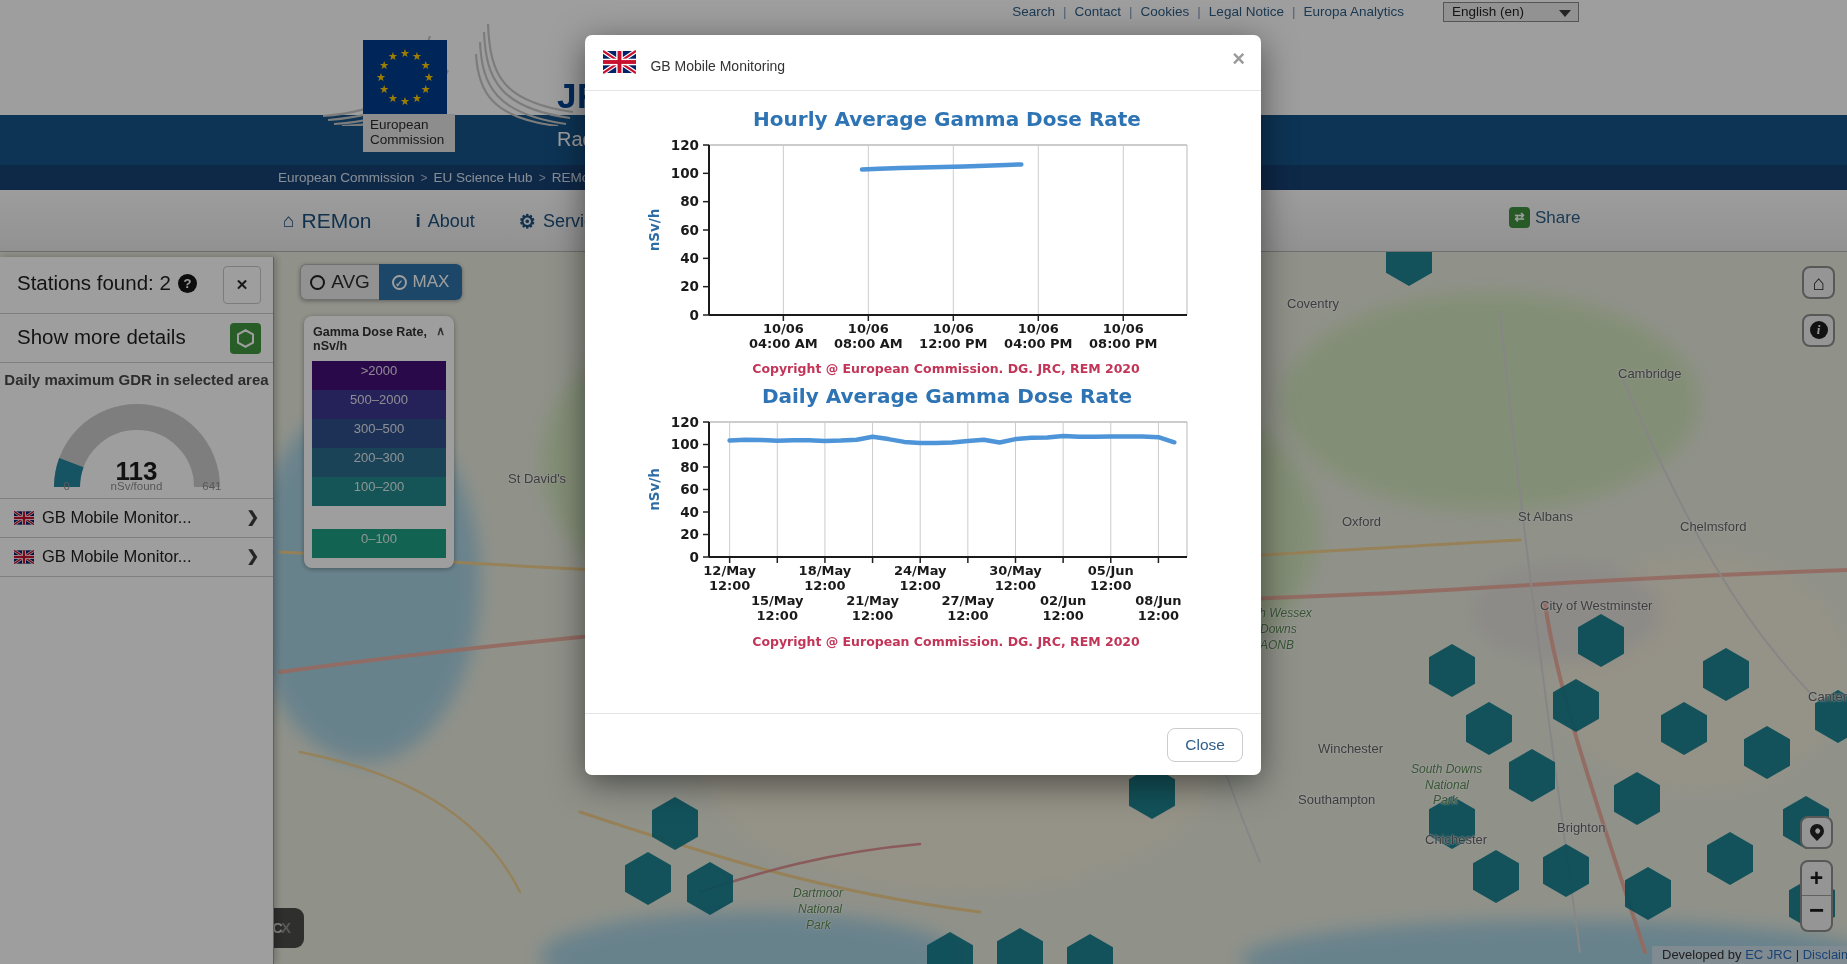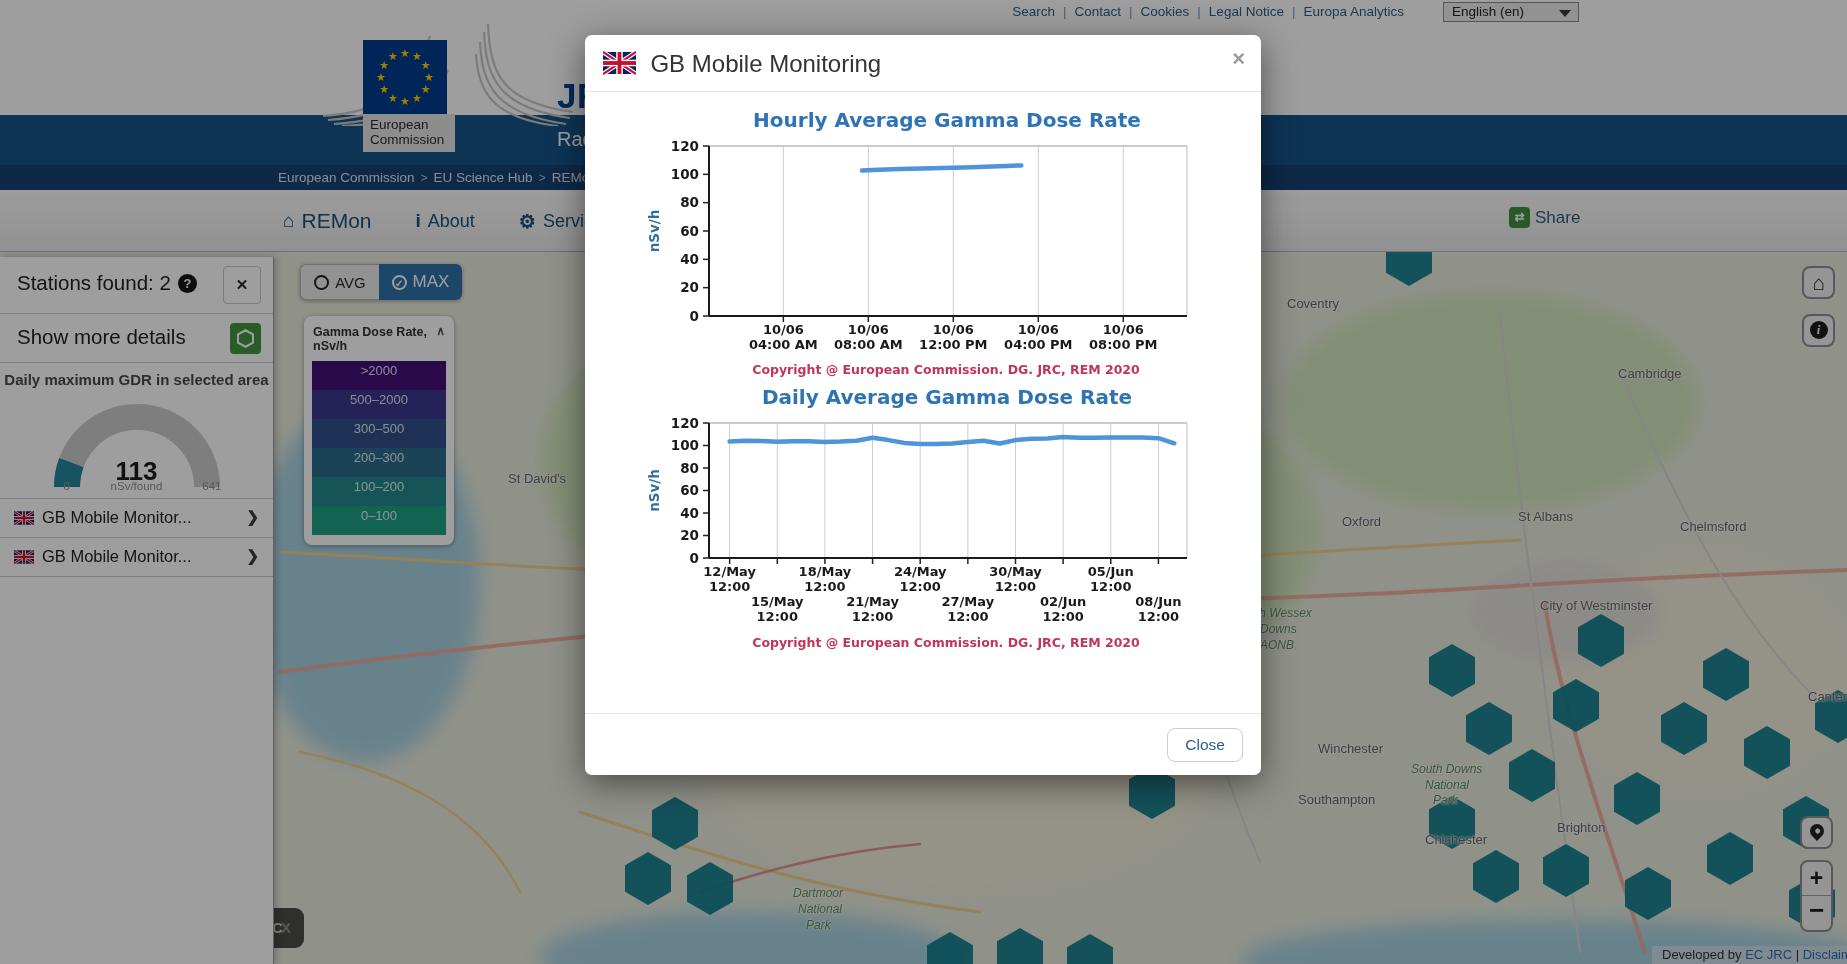--- a/index.html
+++ b/index.html
@@ -80,34 +80,34 @@
   .gwrap { position:relative; width:190px; margin:4px auto 0; height:100px; }
   .gvalue { position:absolute; left:0; right:0; top:64px; text-align:center; font-size:26px; font-weight:bold; color:#1c1c1c; }
   .glabels { position:absolute; top:88px; left:0; width:100%; font-size:11.5px; color:#8f8f8f; }
   .gmin { position:absolute; left:22px; } .gunit { position:absolute; left:0; right:0; text-align:center; } .gmax { position:absolute; right:10px; }
   .stationrow { height:39px; border-bottom:1px solid #ccc; position:relative; padding:9px 0 0 14px; font-size:16.5px; color:#222; cursor:pointer; }
   .stationrow svg { vertical-align:-2px; margin-right:8px; }
   .chev { position:absolute; right:14px; top:9px; font-size:15px; font-weight:bold; color:#3d3d3d; }
 
   
   .toggle { position:absolute; left:300px; top:12px; height:36px; display:flex; z-index:7; border-radius:6px; box-shadow:0 1px 4px rgba(0,0,0,.35); }
-  .btn-avg { width:79px; background:#ececec; border:1px solid #b5b5b5; border-right:none; border-radius:6px 0 0 6px; color:#2e2e2e; font-size:15px; display:flex; align-items:center; justify-content:center; gap:6px; cursor:pointer; }
+  .btn-avg { width:79px; background:#ececec; border:1px solid #b5b5b5; border-right:none; border-radius:6px 0 0 6px; color:#2e2e2e; font-size:19px; display:flex; align-items:center; justify-content:center; gap:6px; cursor:pointer; }
   .ring { width:15px; height:15px; border:2.5px solid #222; border-radius:50%; }
   .btn-max { width:83px; background:#2f73a8; border-radius:0 6px 6px 0; color:#fff; font-size:17px; display:flex; align-items:center; justify-content:center; gap:6px; cursor:pointer; }
   .ringw { width:15px; height:15px; border:2px solid #fff; border-radius:50%; font-size:10px; line-height:14px; text-align:center; font-weight:bold; }
   .legend { position:absolute; left:304px; top:64px; width:150px; background:#fff; border-radius:8px; box-shadow:0 1px 5px rgba(0,0,0,.35); padding:8px 8px 10px; z-index:7; }
   .legtitle { font-size:12.5px; font-weight:bold; color:#333; margin:1px 1px 8px 1px; position:relative; }
   .legchev { position:absolute; right:0; top:-1px; color:#555; font-size:12px; cursor:pointer; }
   .legrow { height:29px; line-height:19px; text-align:center; font-size:13px; color:rgba(255,255,255,.85); }
 
   
   .dim { position:absolute; inset:0; background:rgba(0,0,0,.38); z-index:40; }
   .modal { position:absolute; left:585px; top:35px; width:676px; height:740px; background:#fff; border-radius:7px; box-shadow:0 8px 34px rgba(0,0,0,.5); z-index:60; }
   .mhead { position:relative; padding:15px 18px 12px; border-bottom:1px solid #e4e4e4; }
-  .mtitle { font-size:24px; color:#333; display:inline-block; vertical-align:3px; margin-left:10px; }
+  .mtitle { font-size:14px; color:#333; display:inline-block; vertical-align:3px; margin-left:10px; }
   .mclose { position:absolute; right:16px; top:11px; font-size:22px; color:#9a9a9a; cursor:pointer; font-weight:bold; }
   .mbody { padding-top:10px; }
   .chart-title { text-align:center; font-size:20px; font-weight:bold; color:#2e74b5; padding-left:48px; margin:6px 0 4px; font-family:"DejaVu Sans",sans-serif; }
   .chart-block svg { display:block; margin:0 auto; }
   .chart-copyright { text-align:center; font-size:12.5px; font-weight:bold; color:#c23558; padding-left:46px; margin:0 0 8px; font-family:"DejaVu Sans",sans-serif; }
   .mfoot { position:absolute; left:0; right:0; bottom:0; height:62px; border-top:1px solid #e4e4e4; }
   .closebtn { position:absolute; right:18px; top:14px; padding:7px 17px; background:#fff; border:1px solid #ccc; border-radius:8px; color:#2e5d8a; font-size:15.5px; cursor:pointer; }
 </style>
 </head>
 <body>
@@ -300,21 +300,21 @@
     <div class="legtitle">
       <span>Gamma Dose Rate, nSv/h</span>
       <span class="legchev">∧</span>
     </div>
     <div id="legrows">
         <div class="legrow" style="background: rgb(69, 16, 122);">&gt;2000</div>
         <div class="legrow" style="background: rgb(61, 55, 144);">500–2000</div>
         <div class="legrow" style="background: rgb(48, 80, 141);">300–500</div>
         <div class="legrow" style="background: rgb(44, 108, 142);">200–300</div>
         <div class="legrow" style="background: rgb(35, 137, 142);">100–200</div>
-        <div class="legrow" style="background: rgb(31, 161, 135);">0–100</div>
+        <div class="legrow" style="background: rgb(31, 161, 135); margin-top: 23px;">0–100</div>
       </div>
   </div>
 </div>
 
 <div class="sidebar">
   <div class="srow1">
     <span>Stations found: 2</span><span class="helpicon">?</span>
     <div class="sclose">✕</div>
   </div>
   <div class="srow2">

